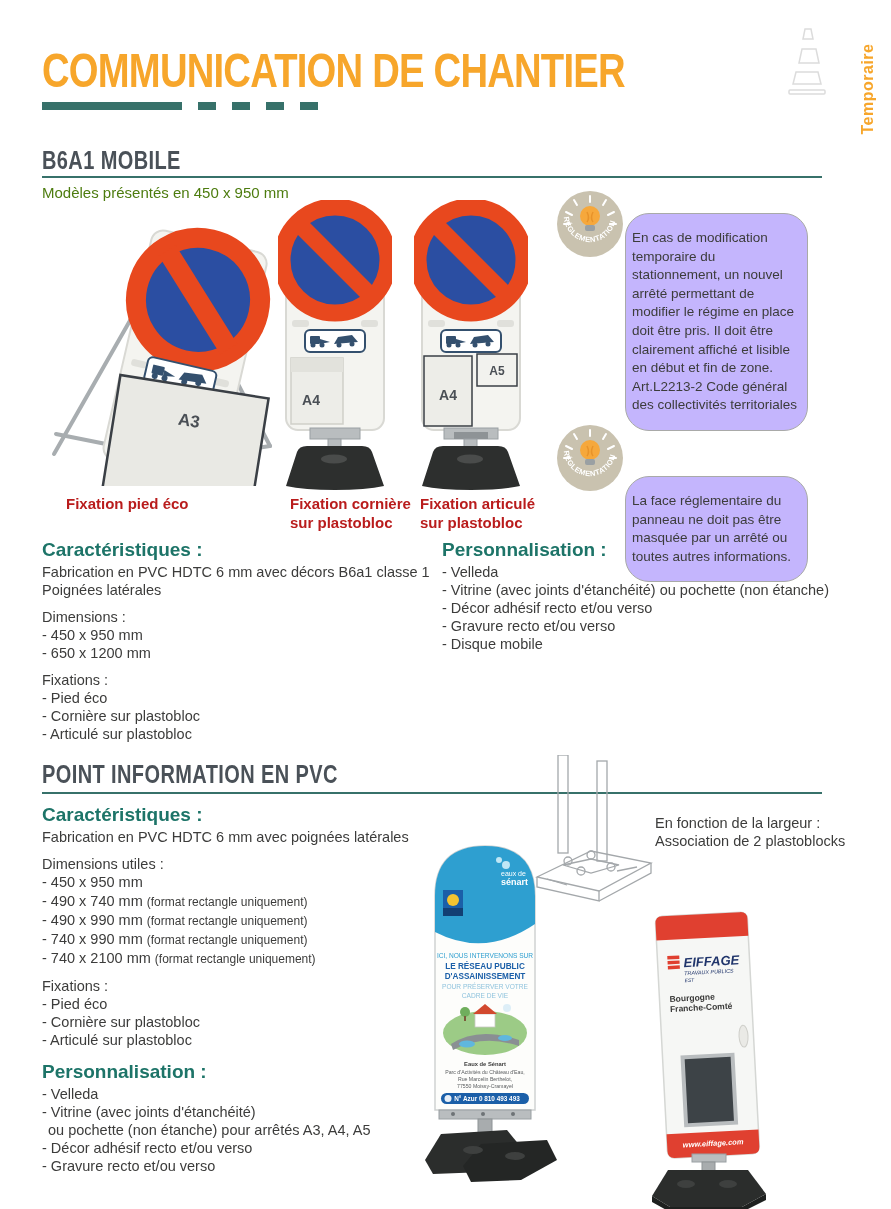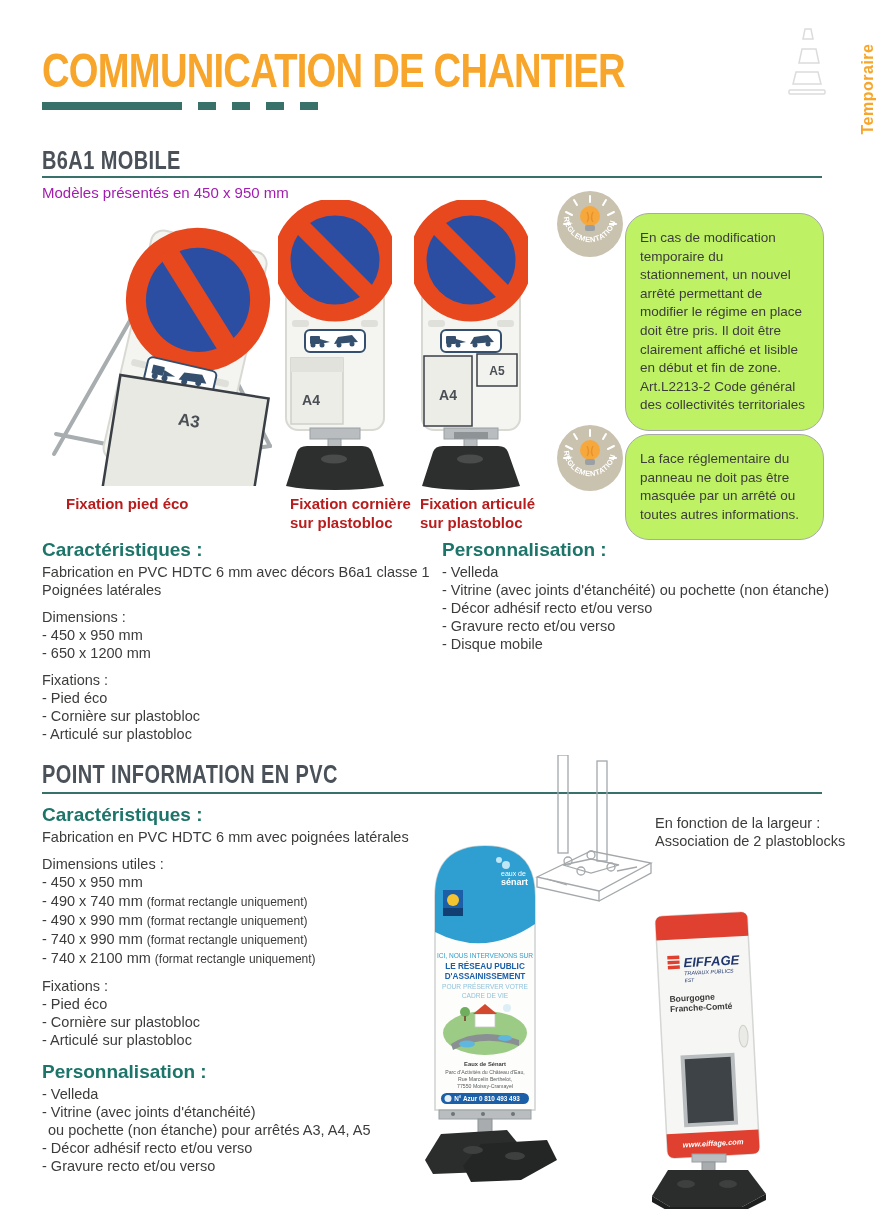--- a/index.html
+++ b/index.html
@@ -14,35 +14,35 @@
   .title-underline .bar{display:inline-block;width:140px;height:8px;background:#37716A;vertical-align:top;}
   .title-underline .dash{display:inline-block;width:18px;height:8px;background:#37716A;margin-left:16px;vertical-align:top;}
   .cone-icon{position:absolute;left:786px;top:26px;}
   .side-tab{position:absolute;left:808px;top:80px;width:120px;text-align:center;
     transform:rotate(-90deg);color:#F7A62B;font-weight:bold;font-size:16px;letter-spacing:0.5px;}
 
   
   .h2{position:absolute;left:42px;font-size:25px;font-weight:bold;color:#4A5158;
       transform:scaleX(0.8);transform-origin:left top;white-space:nowrap;letter-spacing:0.5px;}
   .rule{position:absolute;left:42px;width:780px;height:2px;background:#37716A;}
-  .subtitle{position:absolute;left:42px;top:184px;font-size:15px;color:#a21caf;}
+  .subtitle{position:absolute;left:42px;top:184px;font-size:15px;color:#4d7c0f;}
 
   
   .tblock{position:absolute;font-size:14.5px;line-height:18px;}
   .tblock .sec-h{font-size:19px;font-weight:bold;color:#1D7468;margin-bottom:4px;}
   .tblock .gap{margin-top:9px;}
   .tblock .indent{padding-left:6px;}
   .note{font-size:12px;}
 
   
   .caption{position:absolute;top:494px;font-size:15px;font-weight:bold;color:#b91c1c;line-height:19px;}
 
   
-  .bubble{position:absolute;left:625px;width:169px;background:#bef264;border:1.5px solid #A9AAA8;
-    border-radius:24px;padding:15px 14px;font-size:13.5px;line-height:18.6px;color:#3C3C3B;}
+  .bubble{position:absolute;left:625px;width:169px;background:#c4b5fd;border:1.5px solid #A9AAA8;
+    border-radius:24px;padding:15px 6px;font-size:13.5px;line-height:18.6px;color:#3C3C3B;}
   .badge{position:absolute;left:556px;width:68px;height:68px;}
 
   .fig{position:absolute;}
 </style>
 </head>
 <body>
 
 <div class="page">
 
   <div class="main-title">COMMUNICATION DE CHANTIER</div>
@@ -212,21 +212,21 @@
         <circle cx="34" cy="26" r="10" fill="#F6A83C"></circle>
         <path d="M31,22 Q34,28 31,32 M37,22 Q34,28 37,32" stroke="#E8932A" stroke-width="1.5" fill="none"></path>
         <rect x="29" y="35" width="10" height="6" rx="2" fill="#9AA0A3"></rect>
       </g>
       <path id="arcBadge2" d="M 8 26 A 26 26 0 1 0 60 26" fill="none"></path>
       <text font-size="7.5" font-weight="bold" fill="#FFFFFF" letter-spacing="0.4">
         <textPath href="#arcBadge2" startOffset="1">RÉGLEMENTATION</textPath>
       </text>
     </svg>
   </div>
-  <div class="bubble" style="top:434px;min-height:64px;">La face réglementaire du panneau ne doit pas être masquée par un arrêté ou toutes autres informations.</div>
+  <div class="bubble" style="top:476px;min-height:64px;">La face réglementaire du panneau ne doit pas être masquée par un arrêté ou toutes autres informations.</div>
 
   <div class="tblock" style="left:42px;top:541px;width:400px;">
     <div class="sec-h">Caractéristiques :</div>
     <div>Fabrication en PVC HDTC 6 mm avec décors B6a1 classe 1</div>
     <div>Poignées latérales</div>
     <div class="gap">Dimensions :</div>
     <div>- 450 x 950 mm</div>
     <div>- 650 x 1200 mm</div>
     <div class="gap">Fixations :</div>
     <div>- Pied éco</div>

